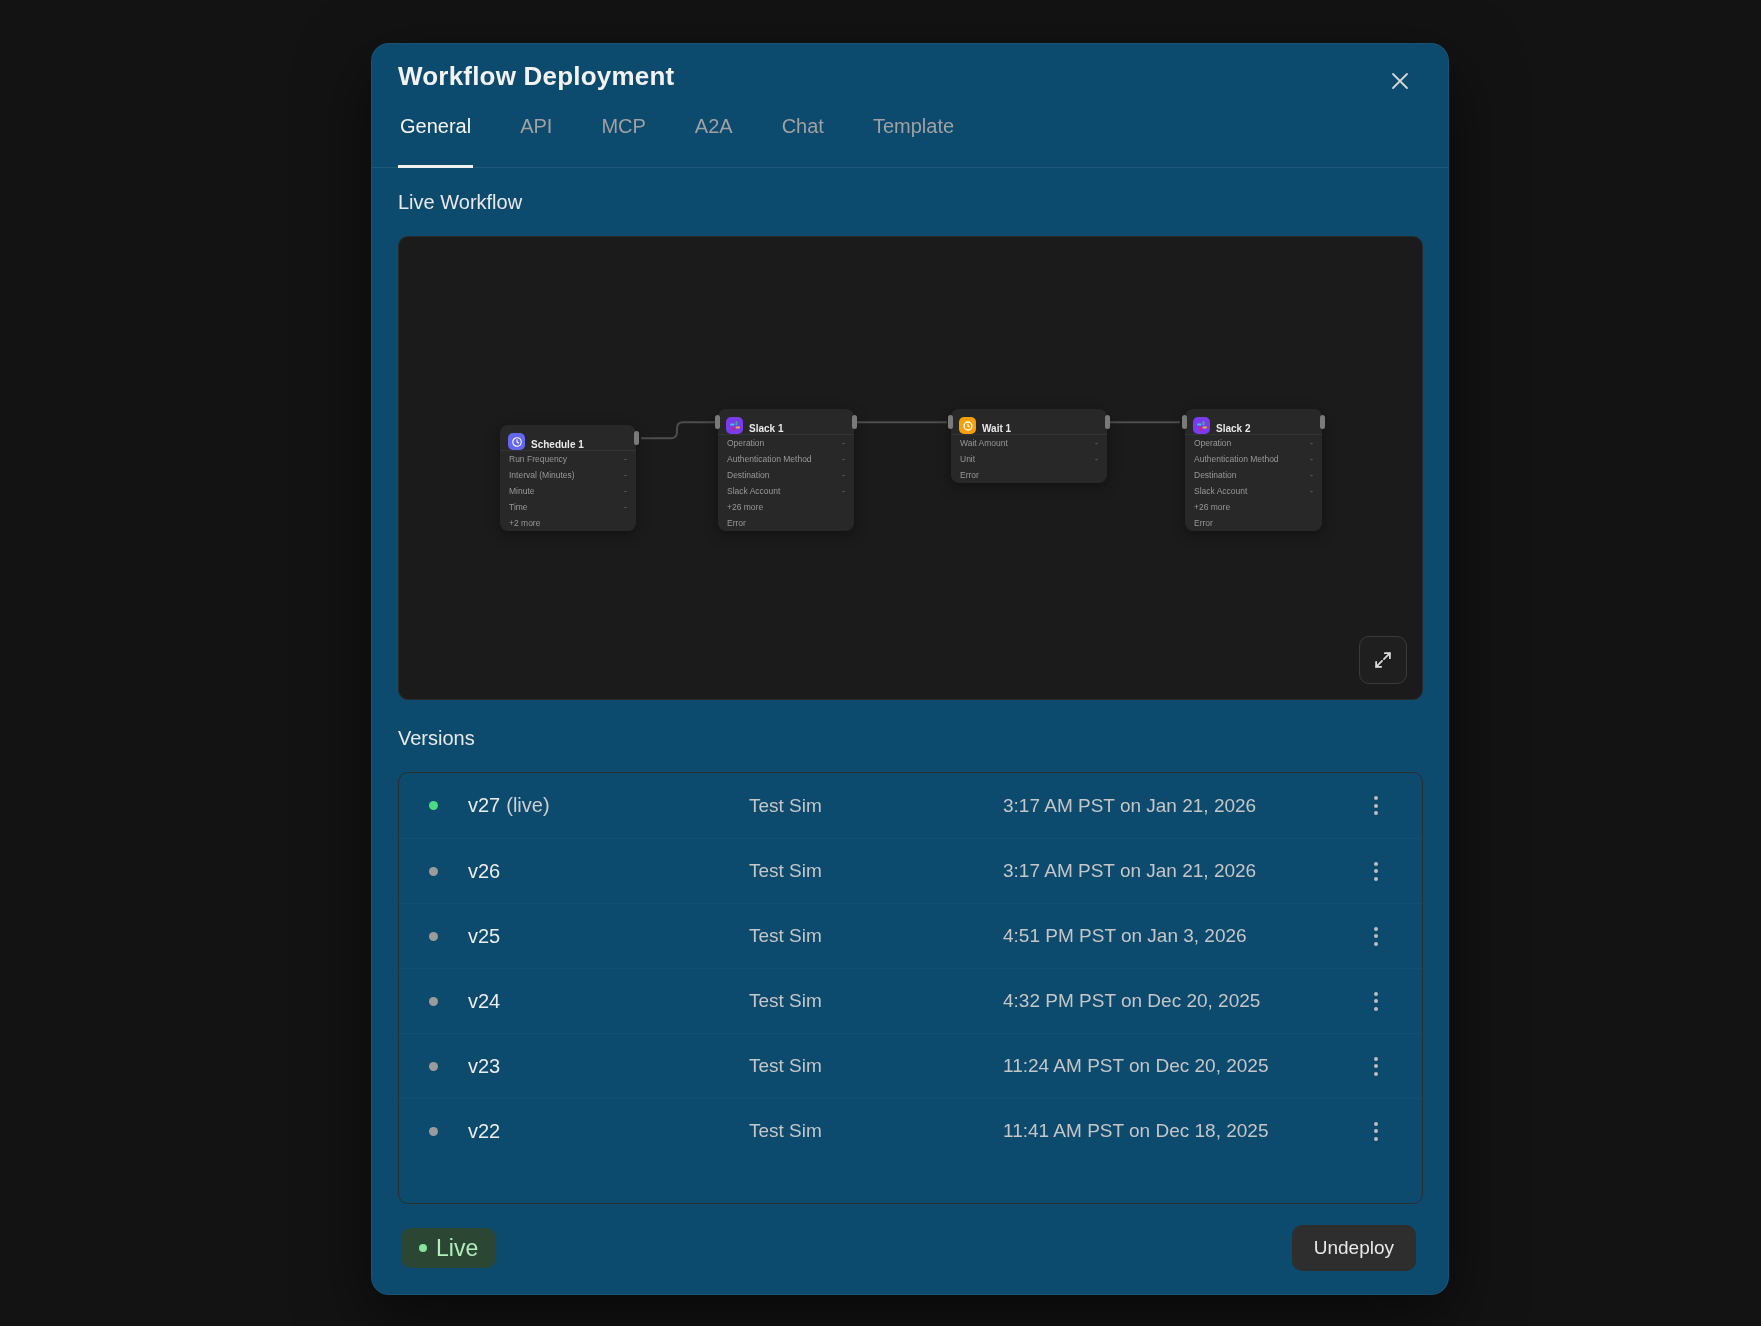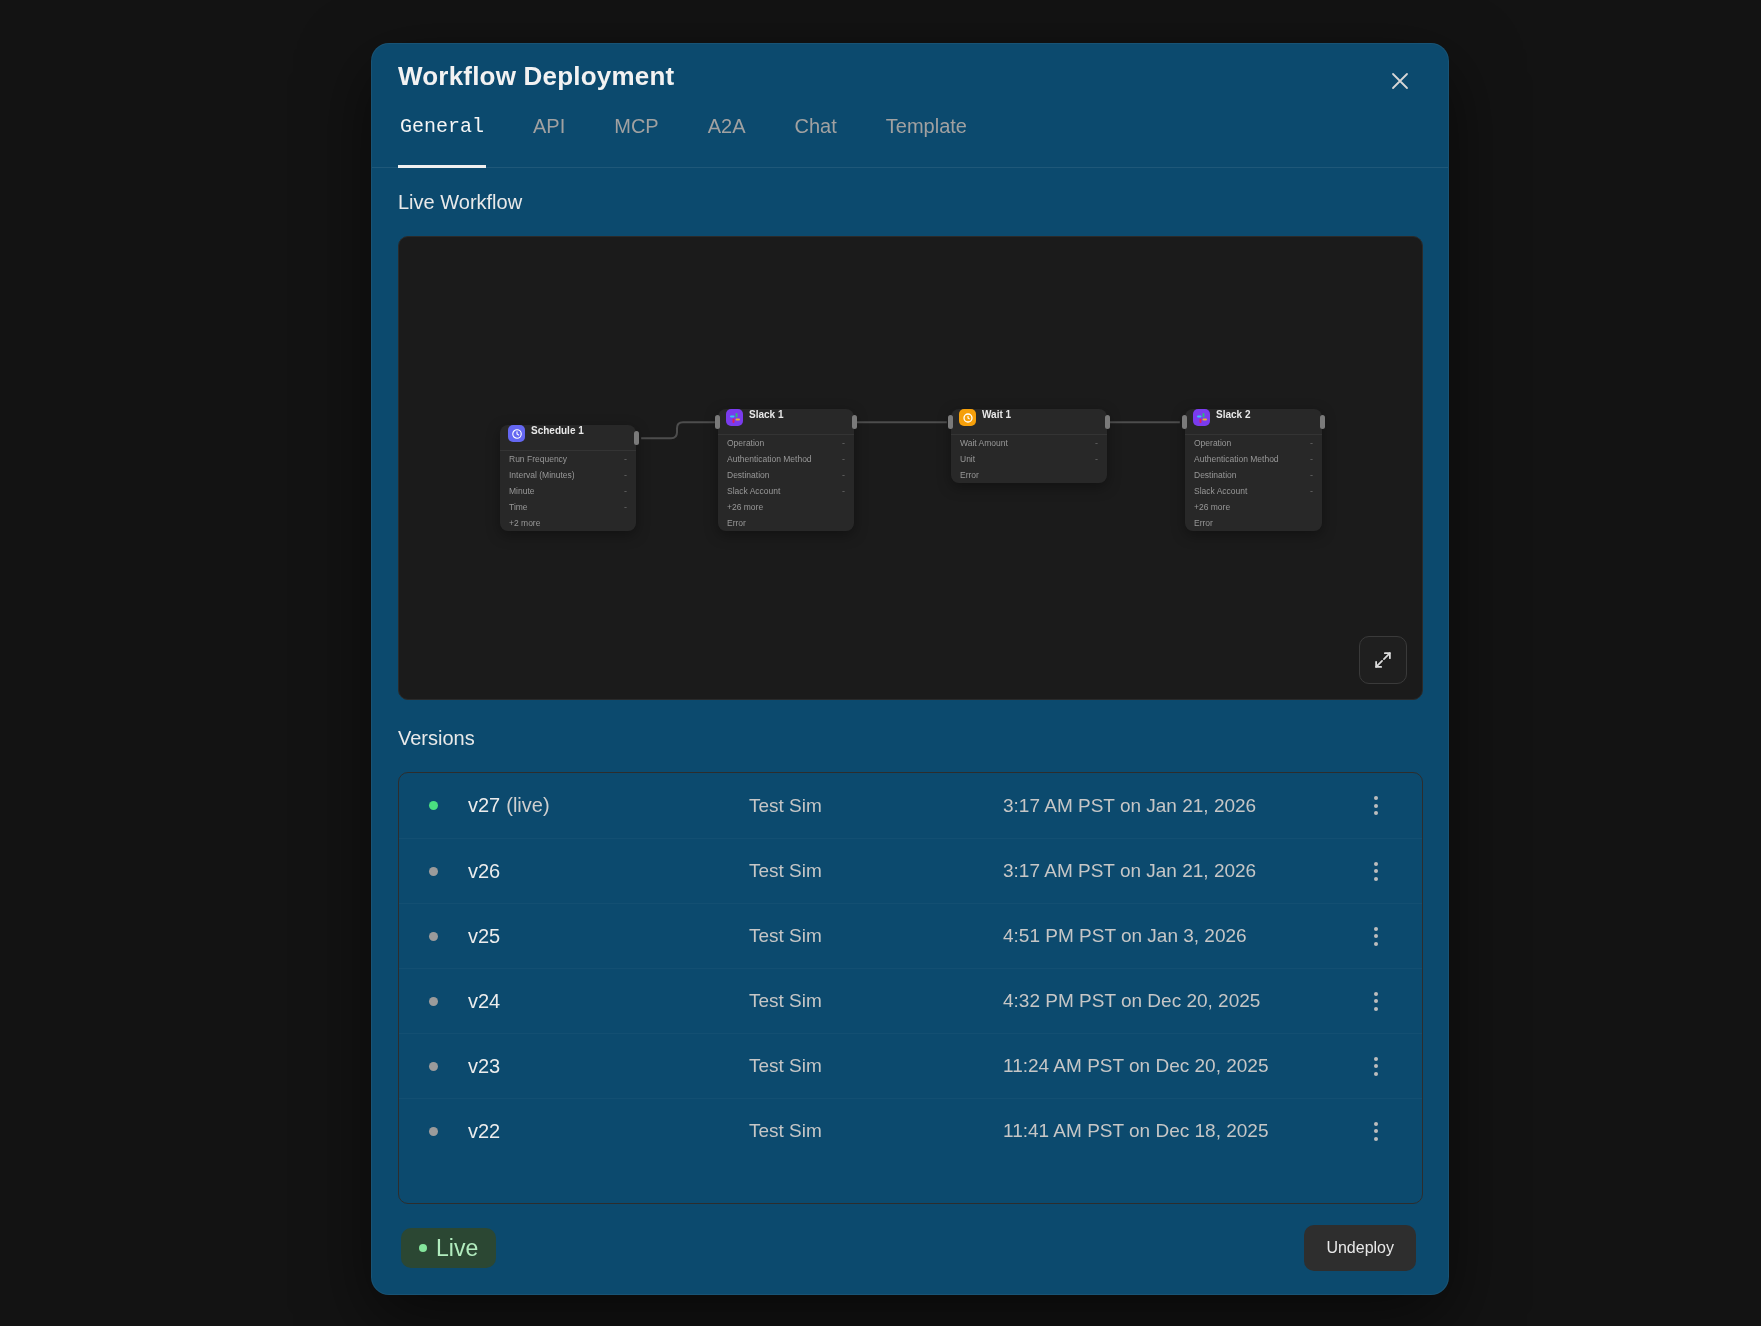--- a/index.html
+++ b/index.html
@@ -23,41 +23,41 @@
   }
   .tabs {
     position:absolute; left:0; top:69px; width:100%; padding:0 26px;
     display:flex; gap:45px; border-bottom:1px solid rgba(255,255,255,0.08);
   }
   .tab {
     background:none; border:none; cursor:pointer;
     font-family:inherit; font-size:20px; color:#a1a1a1;
     padding:2px 2px 27px; border-bottom:3px solid transparent; margin-bottom:-1px;
   }
-  .tab.active { color:#f5f5f5; border-bottom-color:#f0f0f0;font-family:Liberation Mono, monospace; }
+  .tab.active { color:#f5f5f5; border-bottom-color:#f0f0f0; }
 
   
   .section-heading { position:absolute; left:26px; font-size:20px; font-weight:500; color:#e9e9e9; }
   #lw-heading { top:147px; }
   #versions-heading { top:683px; }
 
   
   .canvas {
     position:absolute; left:26px; top:192px; width:1025px; height:464px;
     background:#1b1b1b; border:1px solid #2a2a2a; border-radius:10px; overflow:hidden;
   }
   .edges { position:absolute; left:0; top:0; width:100%; height:100%; }
   .edges path { stroke:#4d4d4d; stroke-width:2; fill:none; }
 
   .node {
     position:absolute; background:#282828; border-radius:8px;
     box-shadow:0 4px 14px rgba(0,0,0,0.35); font-size:8.5px;
   }
   .node-header {
-    display:flex; align-items:flex-start; gap:6px; height:26px; padding:0 8px;
+    display:flex; align-items:flex-end; gap:6px; height:26px; padding:0 8px;
     border-bottom:1px solid rgba(255,255,255,0.06);
   }
   .node-icon { width:17px; height:17px; border-radius:5px; display:flex; align-items:center; justify-content:center; flex:none; }
   .node-title { font-size:10px; font-weight:600; color:#e8e8e8; white-space:nowrap; }
   .node-row {
     height:16px; padding:0 9px; display:flex; align-items:center; justify-content:space-between;
     color:#989898; white-space:nowrap;text-align:center;
   }
   .node-row .dash { color:#6c6c6c; font-size:9px; line-height:0; }
   .port {
@@ -104,21 +104,21 @@
     position:absolute; left:0; bottom:0; width:100%; height:92px;
     display:flex; align-items:center; justify-content:space-between; padding:0 32px 0 29px;
   }
   .live-badge {
     display:flex; align-items:center; gap:9px; height:40px; padding:0 18px;
     background:#2b4733; border-radius:10px; font-size:23px; color:#b2ecbf;
   }
   .live-badge .badge-dot { width:8px; height:8px; border-radius:50%; background:#84e69c; }
   .undeploy-btn {
     height:46px; padding:0 22px; background:#2e2e2e; border:none; border-radius:10px;
-    font-family:inherit; font-size:16px; color:#e8e8e8; cursor:pointer;
+    font-family:inherit; font-size:19px; color:#e8e8e8; cursor:pointer;
   }
 </style>
 </head>
 <body>
 
 <div class="modal">
 
   <div class="modal-title">Workflow Deployment</div>
 
   <button class="close-btn">

